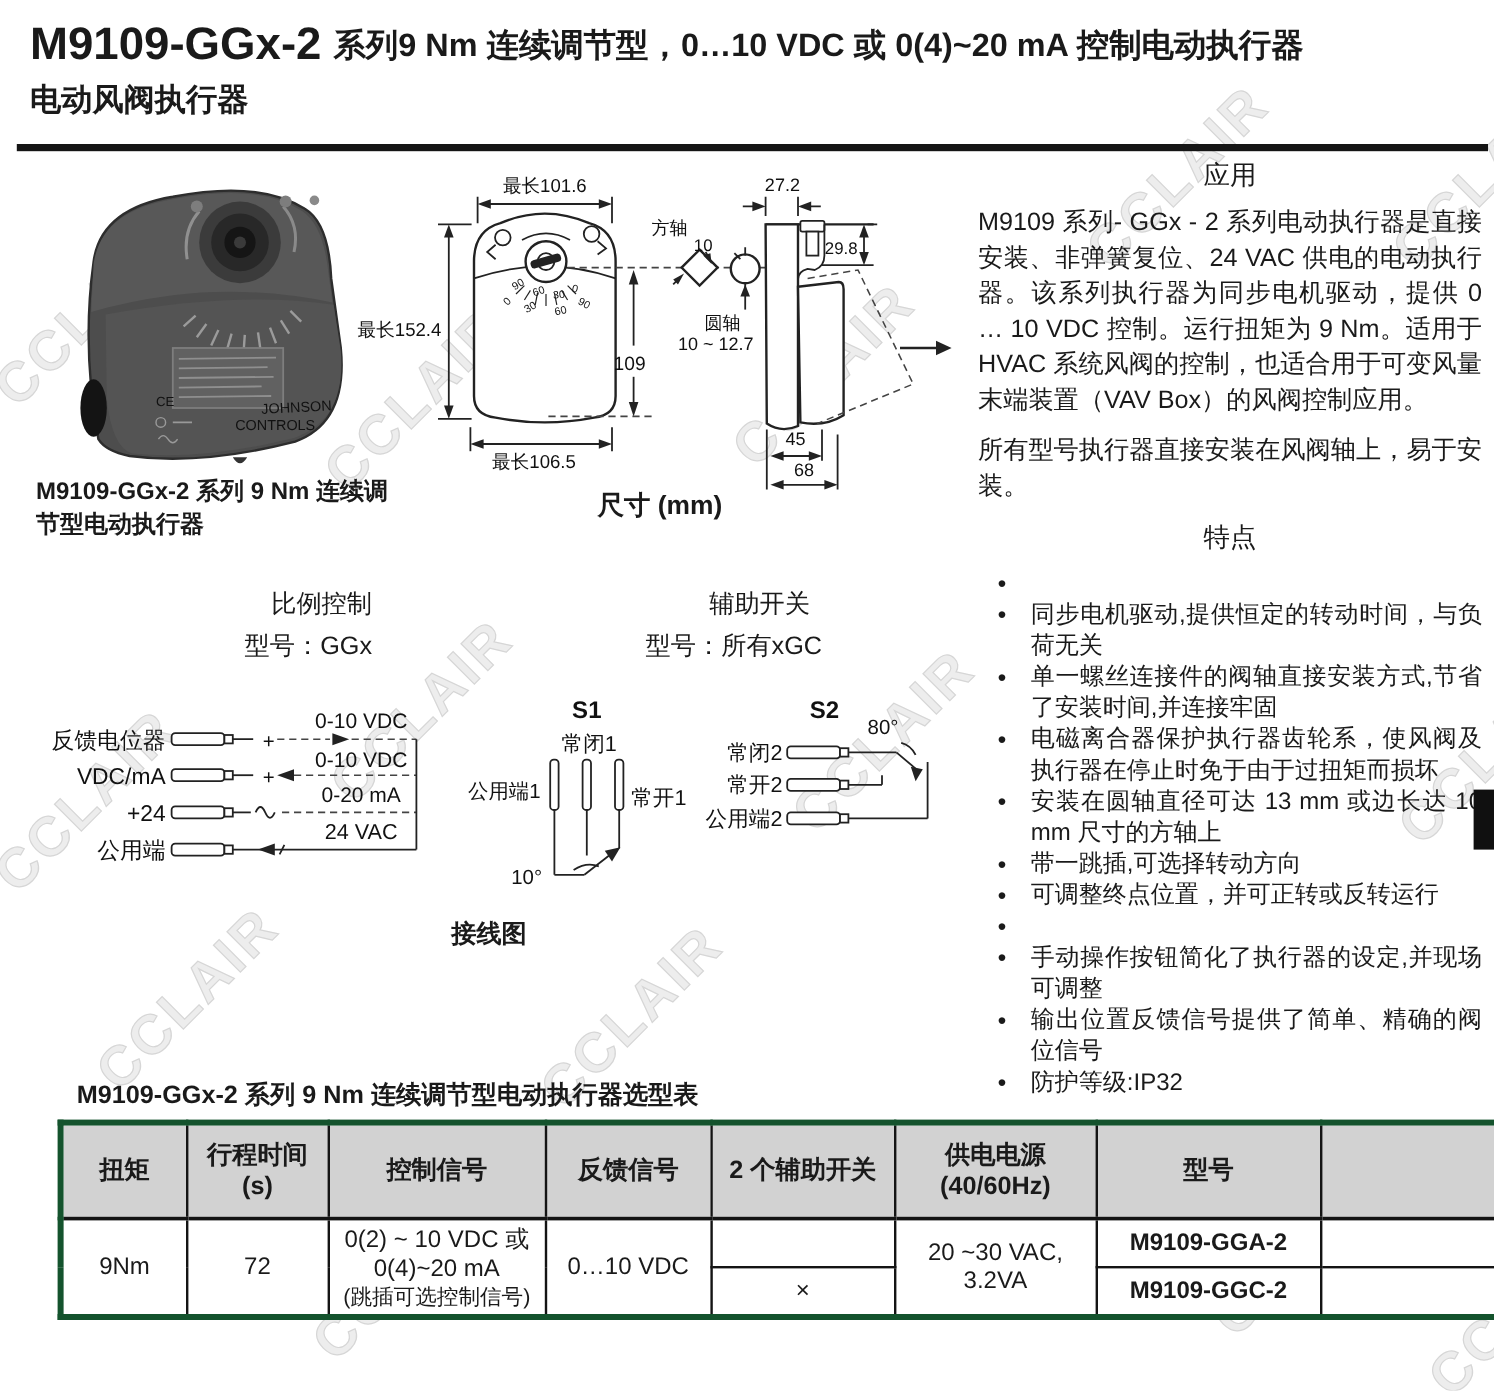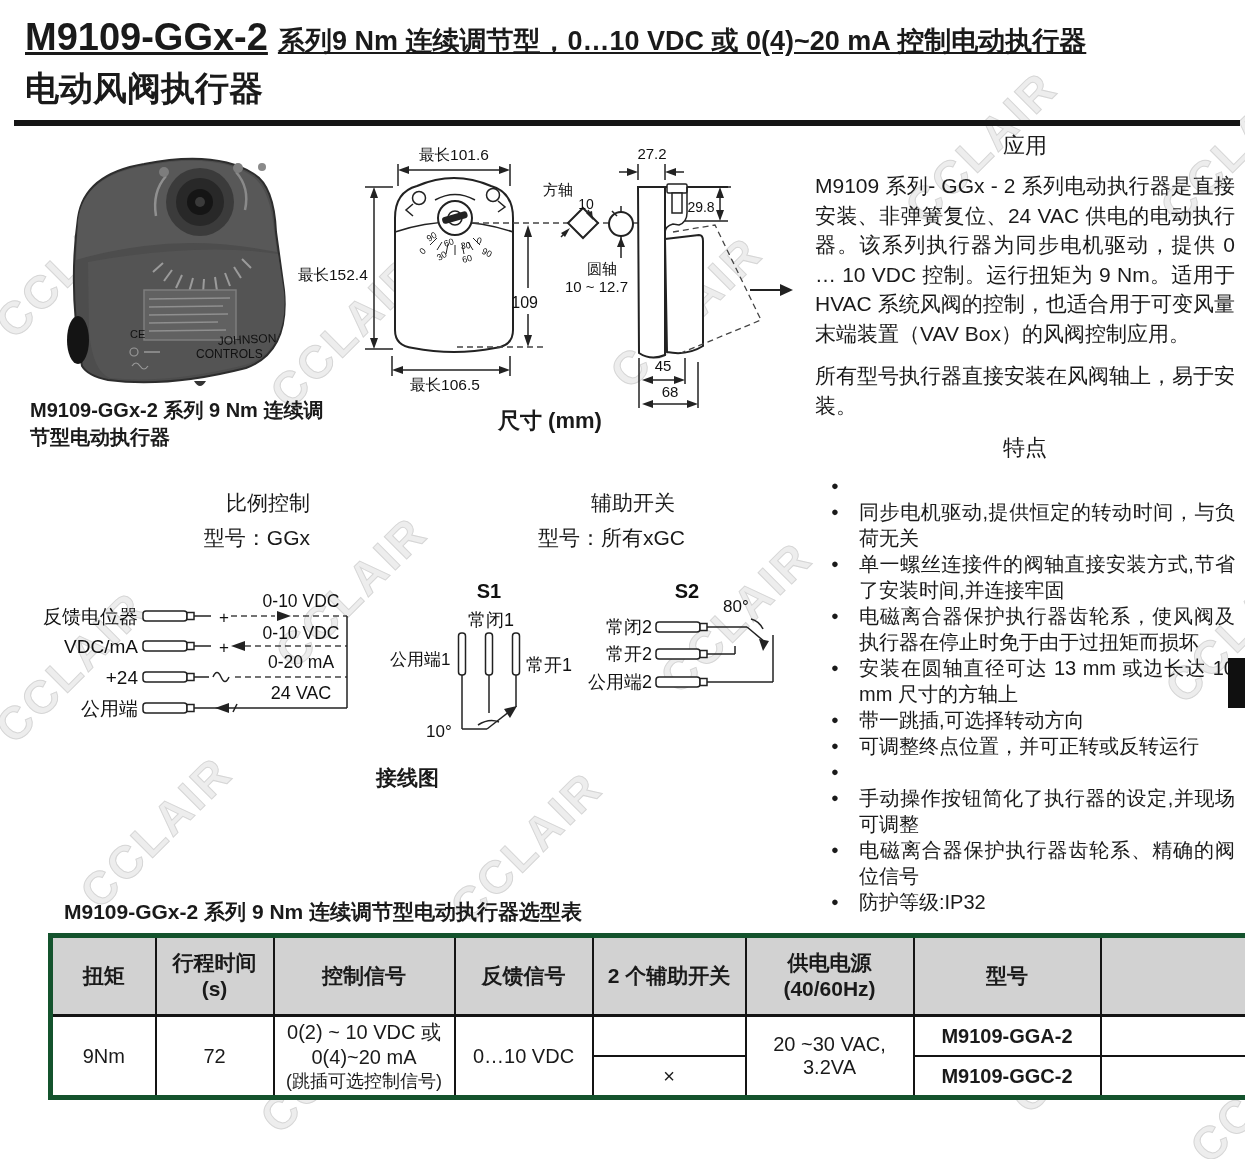--- a/index.html
+++ b/index.html
@@ -5,24 +5,24 @@
   html,body{margin:0;padding:0;background:#fff;}
   .page{position:relative;width:1245px;height:1159px;background:#fff;overflow:hidden;
         font-family:"Liberation Sans",sans-serif;color:#1a1a1a;}
 
   
   .wm{position:absolute;font-size:46px;font-weight:bold;letter-spacing:3px;
       color:#ededed;-webkit-text-stroke:1px #d6d6d6;transform:rotate(-45deg);
       white-space:nowrap;pointer-events:none;z-index:0;}
 
   
-  .title-line{position:absolute;left:25px;top:16px;display:flex;align-items:flex-end;gap:10px;white-space:nowrap;z-index:2;text-decoration:underline;}
+  .title-line{position:absolute;left:25px;top:16px;display:flex;align-items:center;gap:10px;white-space:nowrap;z-index:2;}
   .title-model{font-size:38px;font-weight:bold;}
   .title-rest{font-size:27px;font-weight:bold;}
-  .subtitle{position:absolute;left:25px;top:66px;font-size:34px;font-weight:bold;z-index:2;}
+  .subtitle{position:absolute;left:25px;top:66px;font-size:26px;font-weight:bold;z-index:2;}
   .rule{position:absolute;left:14px;top:120px;width:1226px;height:6px;background:#151515;z-index:2;}
 
   
   .photo-caption{position:absolute;left:30px;top:397px;width:315px;text-align:left;
                  font-size:20px;font-weight:bold;line-height:27px;z-index:2;}
   .dim-caption{position:absolute;left:498px;top:406px;font-size:22px;font-weight:bold;z-index:2;}
   .blk-title{position:absolute;text-align:right;font-size:21px;z-index:2;}
   .wiring-caption{position:absolute;left:376px;top:764px;font-size:21px;font-weight:bold;z-index:2;}
 
   
@@ -395,21 +395,21 @@
         </li>
       <li>
           <span class="blt">●</span>
         </li>
       <li>
           <span class="blt">●</span>
           <span class="ftext">手动操作按钮简化了执行器的设定,并现场可调整</span>
         </li>
       <li>
           <span class="blt">●</span>
-          <span class="ftext">电磁离合器保护执行器齿轮系、精确的阀位信号</span>
+          <span class="ftext">输出位置反馈信号提供了简单、精确的阀位信号</span>
         </li>
       <li>
           <span class="blt">●</span>
           <span class="ftext">防护等级:IP32</span>
         </li>
     </ul>
   </div>
 
   <div class="edge-tab"></div>
 

